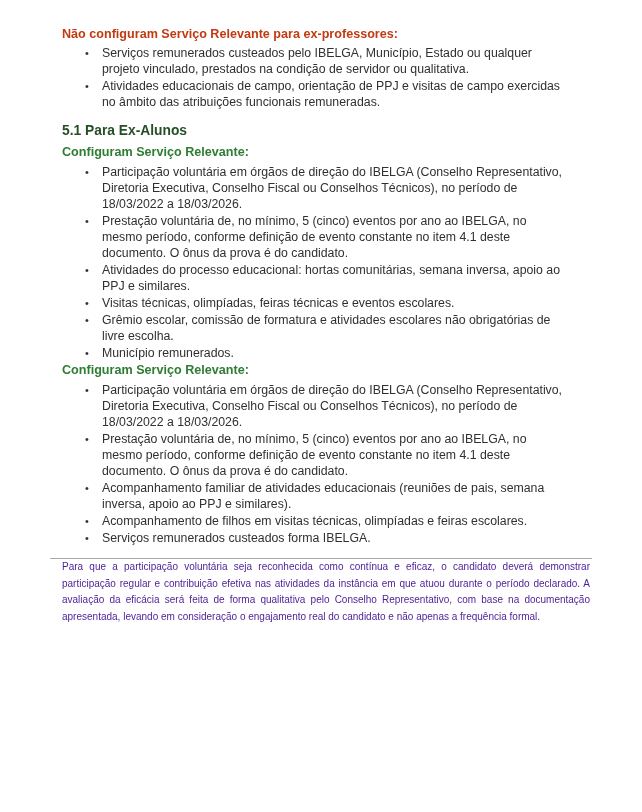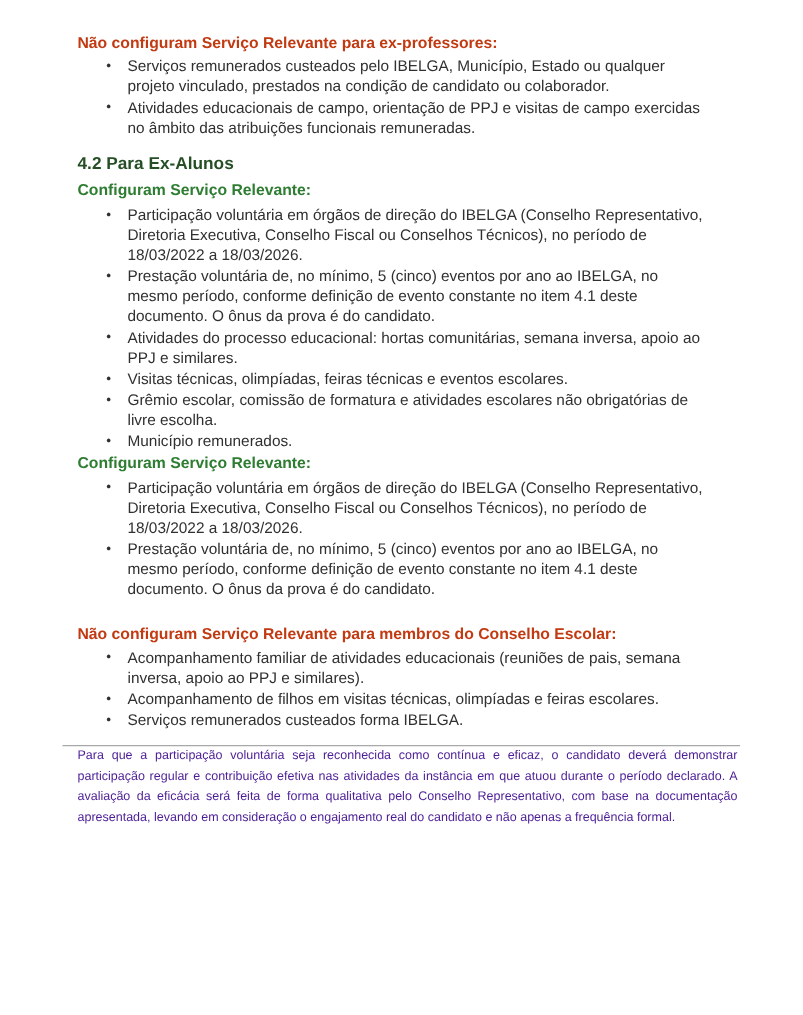--- a/index.html
+++ b/index.html
@@ -94,32 +94,32 @@
 <body>
 
 <div class="page">
 
   <section>
     <h3 class="h-neg">Não configuram Serviço Relevante para ex-professores:</h3>
     <ul class="bullets">
       <li>
         <span class="marker">•</span>
         <span class="bullet-text">Serviços remunerados custeados pelo IBELGA, Município, Estado ou qualquer
-projeto vinculado, prestados na condição de candidato ou colaborador.</span>
+projeto vinculado, prestados na condição de servidor ou qualitativa.</span>
       </li>
       <li>
         <span class="marker">•</span>
         <span class="bullet-text">Atividades educacionais de campo, orientação de PPJ e visitas de campo exercidas
 no âmbito das atribuições funcionais remuneradas.</span>
       </li>
     </ul>
   </section>
 
   <section>
-    <h2 class="h-sec">4.2 Para Ex-Alunos</h2>
+    <h2 class="h-sec">5.1 Para Ex-Alunos</h2>
 
     <h3 class="h-pos">Configuram Serviço Relevante:</h3>
     <ul class="bullets">
       <li>
         <span class="marker">•</span>
         <span class="bullet-text">Participação voluntária em órgãos de direção do IBELGA (Conselho Representativo,
 Diretoria Executiva, Conselho Fiscal ou Conselhos Técnicos), no período de
 18/03/2022 a 18/03/2026.</span>
       </li>
       <li>
@@ -163,21 +163,20 @@
 18/03/2022 a 18/03/2026.</span>
       </li>
       <li>
         <span class="marker">•</span>
         <span class="bullet-text">Prestação voluntária de, no mínimo, 5 (cinco) eventos por ano ao IBELGA, no
 mesmo período, conforme definição de evento constante no item 4.1 deste
 documento. O ônus da prova é do candidato.</span>
       </li>
     </ul>
 
-    <h3 class="h-neg spaced">Não configuram Serviço Relevante para membros do Conselho Escolar:</h3>
     <ul class="bullets">
       <li>
         <span class="marker">•</span>
         <span class="bullet-text">Acompanhamento familiar de atividades educacionais (reuniões de pais, semana
 inversa, apoio ao PPJ e similares).</span>
       </li>
       <li>
         <span class="marker">•</span>
         <span class="bullet-text">Acompanhamento de filhos em visitas técnicas, olimpíadas e feiras escolares.</span>
       </li>

